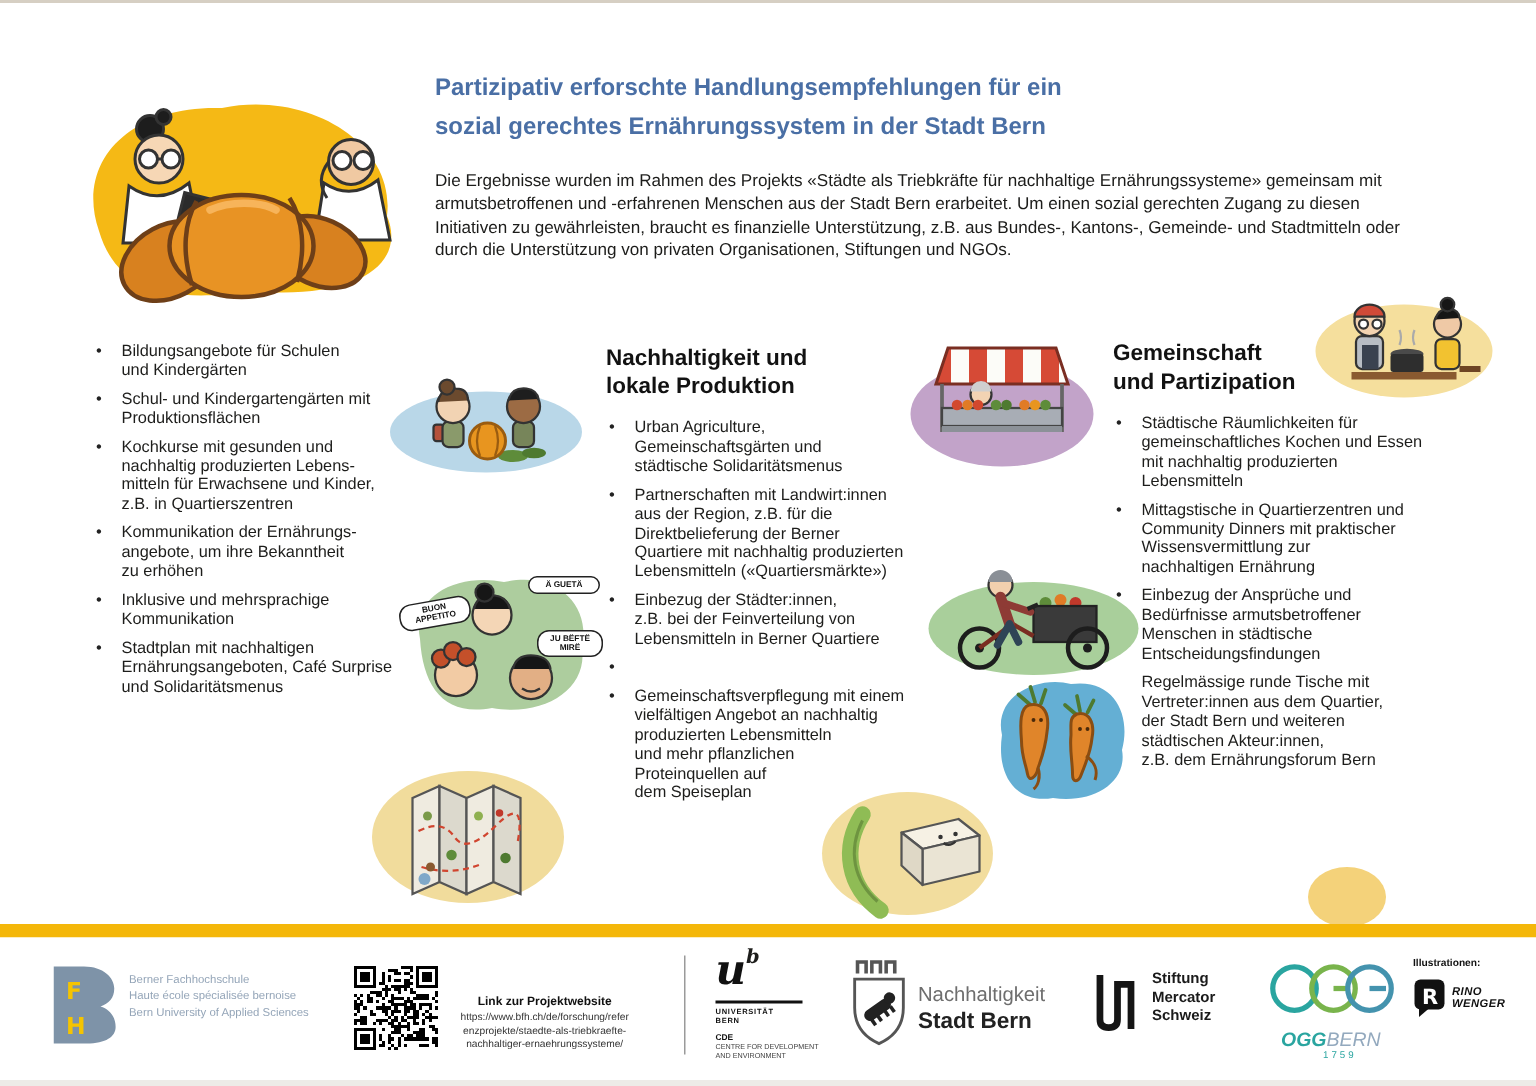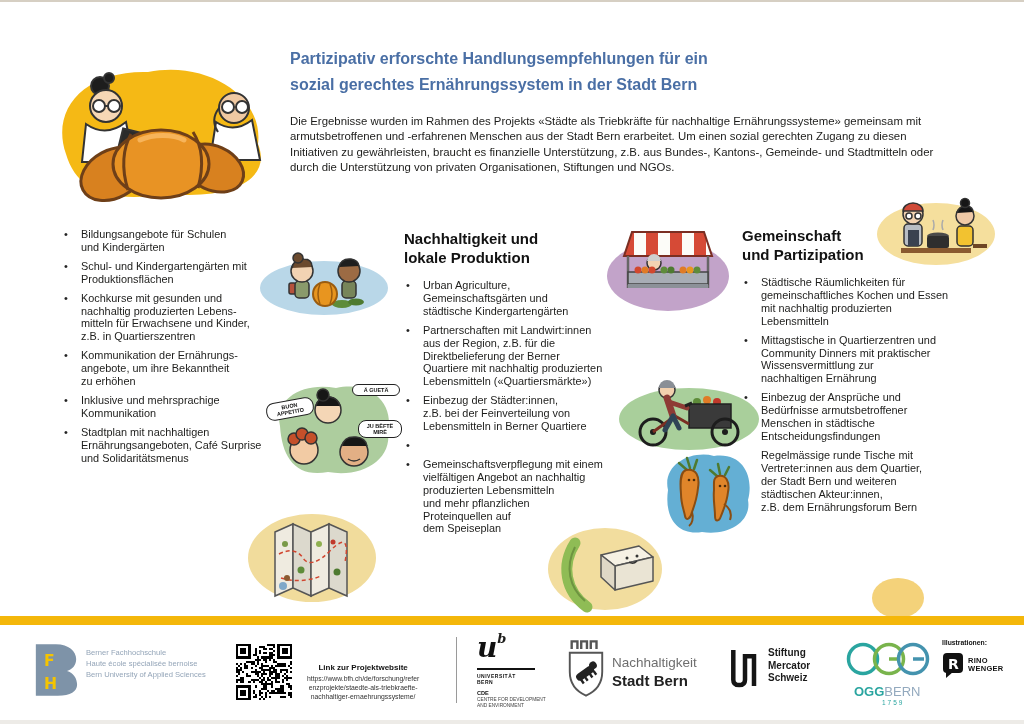--- a/index.html
+++ b/index.html
@@ -49,27 +49,27 @@
   .unibe .u{font-family:"DejaVu Serif",serif;font-style:italic;font-weight:bold;font-size:28px;line-height:30px;color:#111;}
   .unibe .b{font-family:"DejaVu Serif",serif;font-style:italic;font-weight:bold;font-size:13px;vertical-align:14px;}
   .unibe .rule{width:58px;height:1.5px;background:#111;margin-top:5px;}
   .unibe-name{font-size:5px;font-weight:bold;letter-spacing:.5px;line-height:6px;white-space:pre-line;margin-top:3px;color:#111;}
   .cde{font-size:5.6px;font-weight:bold;margin-top:5px;color:#111;}
   .cde-full{font-size:4.8px;line-height:6px;color:#444;white-space:pre-line;margin-top:1px;}
   .sb-text{left:612px;top:30px;}
   .sb-line1{font-size:13.5px;color:#6e6e6e;}
   .sb-line2{font-size:15px;font-weight:bold;color:#222;margin-top:2px;}
   .mercator-name{font-size:10px;line-height:12.5px;font-weight:bold;color:#1a1a1a;white-space:pre-line;}
-  .ogg-wordmark{margin-top:2px;padding-left:8px;font-size:13px;font-weight:bold;}
+  .ogg-wordmark{margin-top:2px;padding-left:8px;font-size:13px;font-weight:bold;font-style:italic;}
   .ogg-ogg{color:#2AA5A0;}
   .ogg-bern{color:#93A9BE;font-weight:normal;}
   .ogg-year{font-size:6.5px;letter-spacing:2px;color:#2AA5A0;padding-left:36px;}
   .illu-label{font-size:6.8px;font-weight:bold;color:#111;}
   .illu-row{display:flex;align-items:center;margin-top:6px;}
-  .illu-name{font-size:7.5px;font-weight:bold;line-height:8.2px;color:#111;margin-left:4px;white-space:pre-line;letter-spacing:.3px;}
+  .illu-name{font-size:7.5px;font-weight:bold;line-height:8.2px;color:#111;margin-left:4px;white-space:pre-line;letter-spacing:.3px;font-style:italic;}
 </style>
 </head>
 <body>
 
 <div class="topline"></div>
 
 <div class="illo" style="left:28px;top:36px;width:250px;height:172px;">
   <svg width="250" height="172" viewBox="0 0 250 172">
     <path d="M38,118 C22,72 58,34 120,36 C178,24 236,60 230,108 C244,142 206,164 140,158 C76,168 48,152 38,118 Z" fill="#F5B915"></path>
     <g stroke="#333" stroke-width="2">
@@ -147,21 +147,21 @@
 </div>
 
 <div class="col" style="left:404px;top:230px;width:300px;">
   <h2>Nachhaltigkeit und
 lokale Produktion</h2>
   <div>
       <div class="bullet-row">
         <span class="dot">•</span>
         <span class="itxt">Urban Agriculture,
 Gemeinschaftsgärten und
-städtische Kindergartengärten</span>
+städtische Solidaritätsmenus</span>
       </div>
       <div class="bullet-row">
         <span class="dot">•</span>
         <span class="itxt">Partnerschaften mit Landwirt:innen
 aus der Region, z.B. für die
 Direktbelieferung der Berner
 Quartiere mit nachhaltig produzierten
 Lebensmitteln («Quartiersmärkte»)</span>
       </div>
       <div class="bullet-row">

